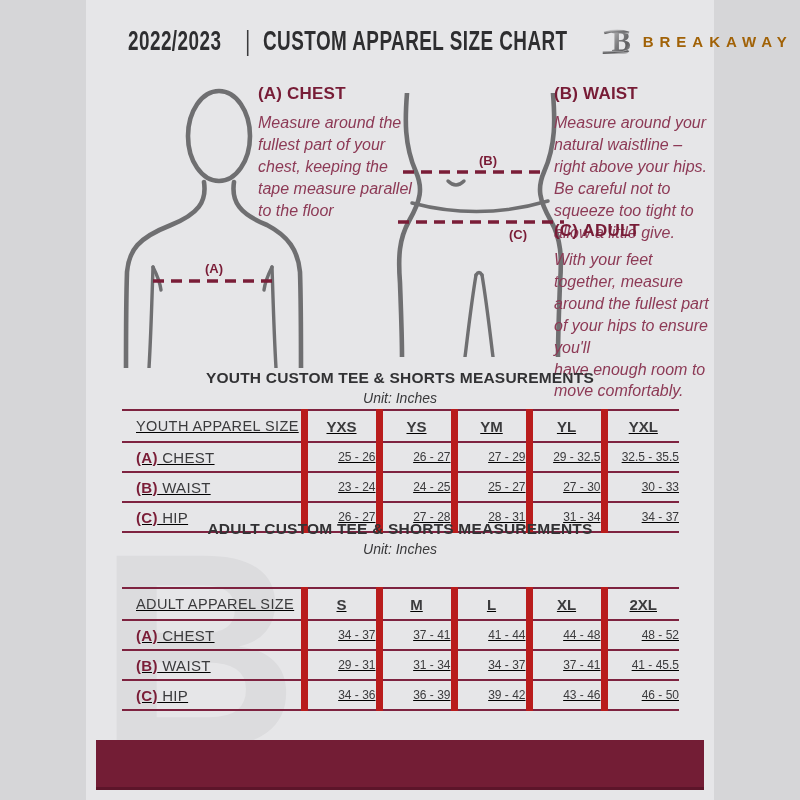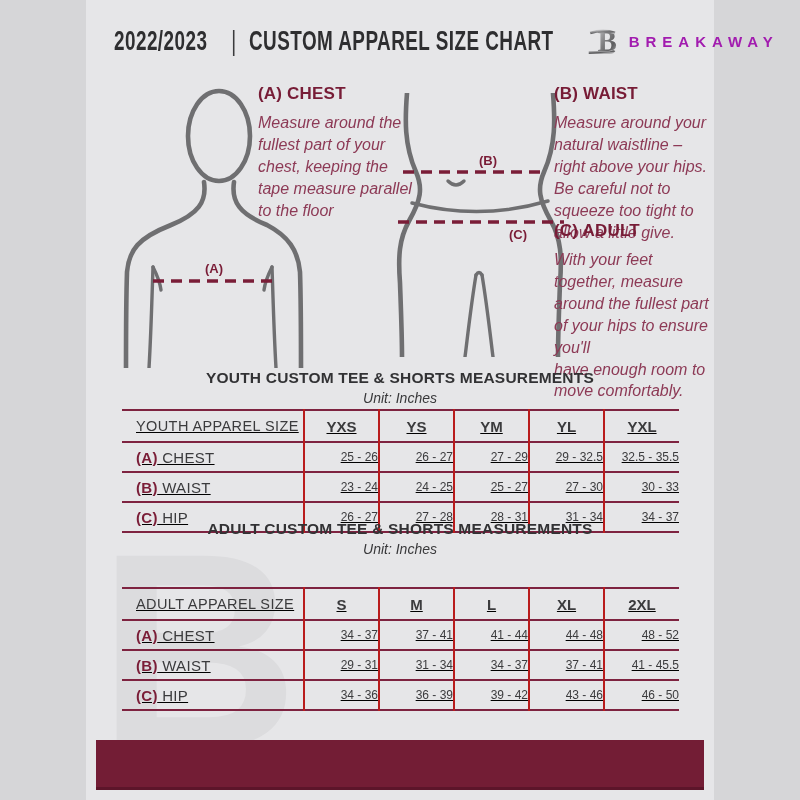--- a/index.html
+++ b/index.html
@@ -14,35 +14,35 @@
     background:#e6e6e8;
   }
   .watermark{
     position:absolute;left:12px;top:512px;z-index:0;
     font-size:278px;font-weight:bold;line-height:1;
     color:#dcdcde;font-family:"Liberation Sans",sans-serif;
     user-select:none;
   }
   
   .hdr{
-    position:absolute;left:28px;right:30px;top:18px;height:46px;z-index:2;
+    position:absolute;left:42px;right:30px;top:18px;height:46px;z-index:2;
     display:flex;align-items:center;justify-content:space-between;
   }
   .hdr-left{display:flex;align-items:center;gap:13px;color:#2e2e30;}
   .cond{
     display:inline-block;white-space:nowrap;
     font-weight:bold;font-size:21px;letter-spacing:.5px;
     transform:scale(.9,1.3);transform-origin:left center;
   }
   .sep{
     display:inline-block;font-weight:400;font-size:21px;color:#3a3a3c;
     transform:scale(.9,1.3);
   }
   .hdr-right{display:flex;align-items:center;gap:9px;}
-  .brand{font-weight:bold;font-size:15px;letter-spacing:6px;color:#a21caf;white-space:nowrap;}
+  .brand{font-weight:bold;font-size:15px;letter-spacing:6px;color:#a16207;white-space:nowrap;}
   
   .fig{position:absolute;z-index:1;}
   .gtxt{position:absolute;z-index:2;}
   .gh{font-size:17px;font-weight:800;color:#771c36;letter-spacing:.2px;}
   .gb{
     margin-top:8px;font-size:16px;font-style:italic;color:#8d3a56;
     line-height:1.37;white-space:pre-line;
   }
   #chest-text{left:172px;top:84px;width:172px;}
   #waist-text{left:468px;top:84px;width:160px;}
@@ -64,21 +64,21 @@
     position:absolute;left:36px;width:557px;z-index:2;
     border-collapse:collapse;table-layout:fixed;
     border-bottom:2px solid #7e2340;
     background:transparent;
   }
   #youth-table{top:409px;}
   #adult-table{top:587px;}
   .tbl tr{border-top:2px solid #7e2340;height:30px;text-decoration:underline;}
   .tbl thead tr{height:32px;}
   .tbl th,.tbl td{padding:0;color:#3b3b3d;}
-  .tbl th:not(:first-child),.tbl td{border-left:2px solid #b91c1c;}
+  .tbl th:not(:first-child),.tbl td{border-left:7px solid #b91c1c;}
   .tbl thead th{font-size:15px;font-weight:bold;text-align:center;}
   .tbl thead th:first-child{
     font-size:14.5px;font-weight:400;text-align:left;
     padding-left:14px;letter-spacing:.4px;
   }
   .tbl tbody th{
     font-weight:400;text-align:left;padding-left:14px;
     font-size:15px;letter-spacing:.3px;
   }
   .tbl tbody td{text-align:right;font-size:12px;}

